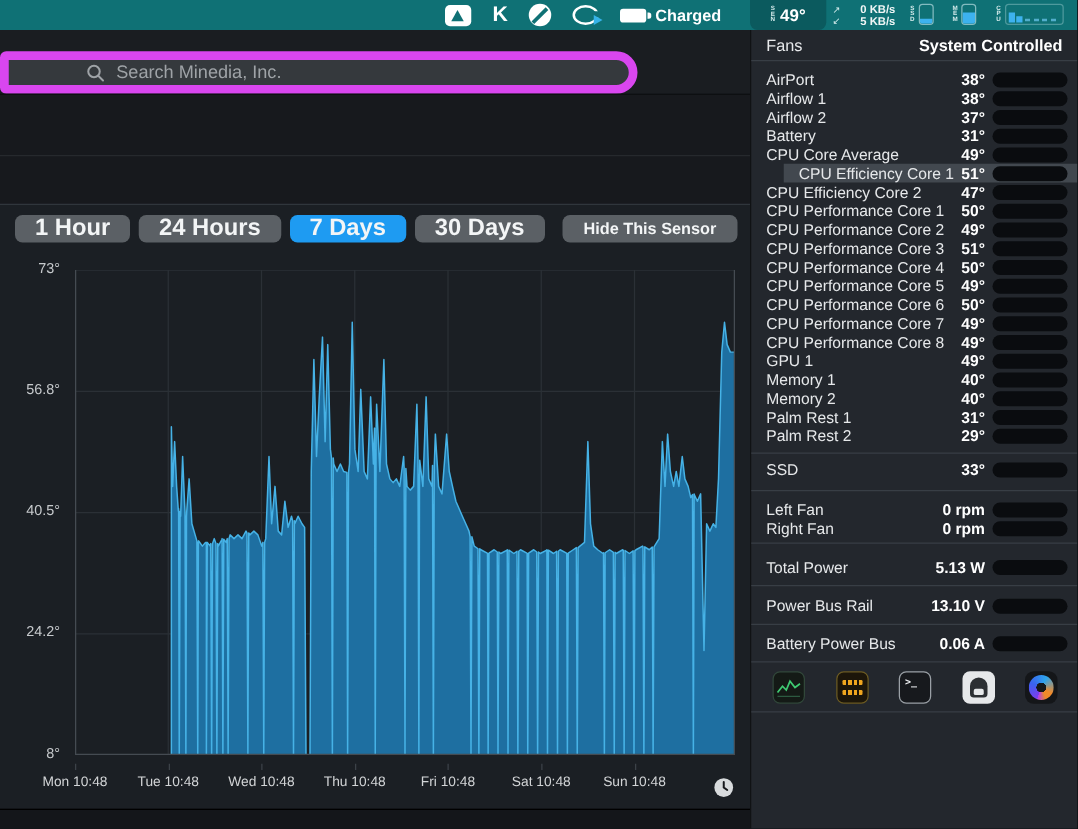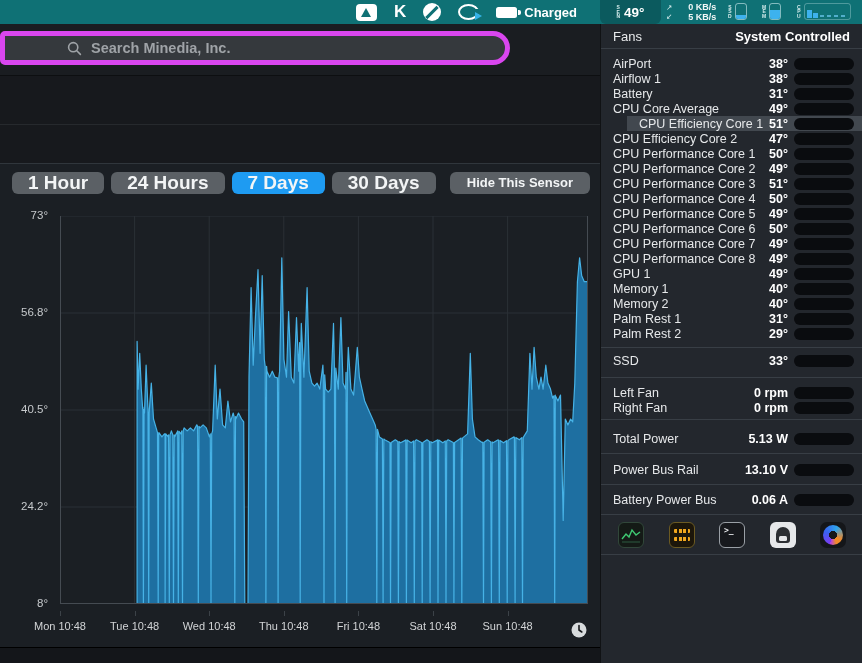--- a/index.html
+++ b/index.html
@@ -35,22 +35,22 @@
   .mw-bar{width:12px;height:17px;border:1px solid rgba(225,248,252,.55);border-radius:3px;position:relative;overflow:hidden;box-sizing:border-box;}
   .mw-fill{position:absolute;left:0;right:0;bottom:0;background:#3db2ee;}
   .cpu-box{width:47px;height:17px;border:1px solid rgba(225,248,252,.3);border-radius:3px;position:relative;box-sizing:border-box;}
   .cpu-b1{position:absolute;left:2px;bottom:1px;width:5px;height:8px;background:#3db2ee;}
   .cpu-b2{position:absolute;left:8px;bottom:1px;width:5px;height:5px;background:#3db2ee;}
   .cpu-dash{position:absolute;left:15px;right:3px;bottom:2px;height:2px;
       background:repeating-linear-gradient(90deg,rgba(110,200,240,.7) 0 4px,transparent 4px 7px);}
 
   
   .search-row{position:absolute;left:0;top:24px;width:600px;height:51px;background:#1a1d21;}
-  .search-field{position:absolute;left:0;top:7px;width:510px;height:34px;background:#35393d;
-      border:5px solid #d946ef;border-radius:5px 17px 17px 5px;display:flex;align-items:center;box-sizing:border-box;font-weight:bold;}
+  .search-field{position:absolute;left:0;top:17px;width:510px;height:34px;background:#35393d;
+      border:7px solid #d946ef;border-radius:5px 17px 17px 5px;display:flex;align-items:center;box-sizing:border-box;}
   .search-icon{margin-left:62px;margin-right:9px;display:flex;}
   .search-ph{color:#9fa3a7;font-size:14.5px;}
   .band{position:absolute;left:0;top:75px;width:600px;height:88px;background:#17191d;border-top:1px solid #0d0f11;}
   .band-div{position:absolute;left:0;top:48px;width:600px;height:1px;background:#26292d;}
 
   .chart-panel{position:absolute;left:0;top:163px;width:600px;height:484px;background:#1b1f24;border-top:1px solid #30363c;box-sizing:border-box;}
   .btn-row{position:absolute;left:12px;top:8px;display:flex;gap:7px;}
   .range-btn{height:22px;padding:0 16px;border:none;border-radius:6px;background:#5b6065;color:#f3f5f6;
       font-family:"Liberation Sans",sans-serif;font-size:19px;font-weight:700;line-height:22px;}
   .range-btn.active{background:#1e9bf2;}
@@ -249,20 +249,25 @@
           <span class="s-label">AirPort</span>
           <span class="s-value">38°</span>
           <span class="s-bar"><span class="s-fill" style="width: 60%;"></span></span>
         </div>
         <div class="s-row">
           <span class="s-label">Airflow 1</span>
           <span class="s-value">38°</span>
           <span class="s-bar"><span class="s-fill" style="width: 62%;"></span></span>
         </div>
         <div class="s-row">
+          <span class="s-label">Airflow 2</span>
+          <span class="s-value">37°</span>
+          <span class="s-bar"><span class="s-fill" style="width: 57%;"></span></span>
+        </div>
+        <div class="s-row">
           <span class="s-label">Battery</span>
           <span class="s-value">31°</span>
           <span class="s-bar"><span class="s-fill" style="width: 82%;"></span></span>
         </div>
         <div class="s-row">
           <span class="s-label">CPU Core Average</span>
           <span class="s-value">49°</span>
           <span class="s-bar"><span class="s-fill" style="width: 61%;"></span></span>
         </div>
         <div class="s-row highlight">

